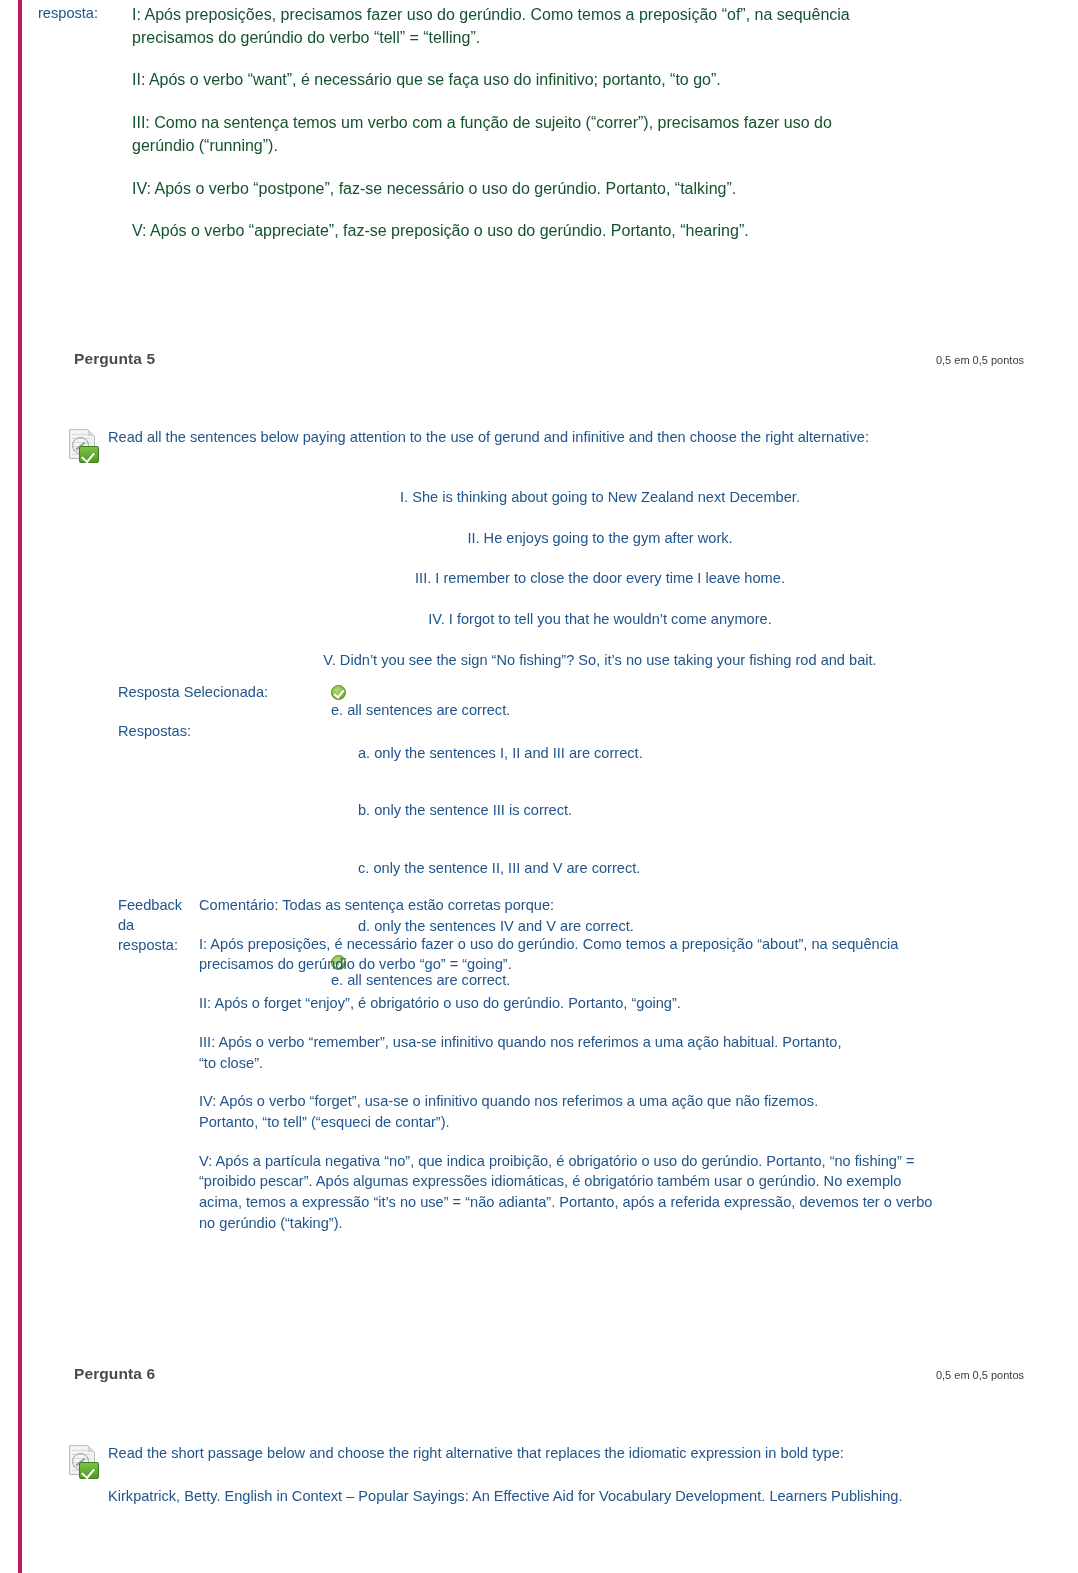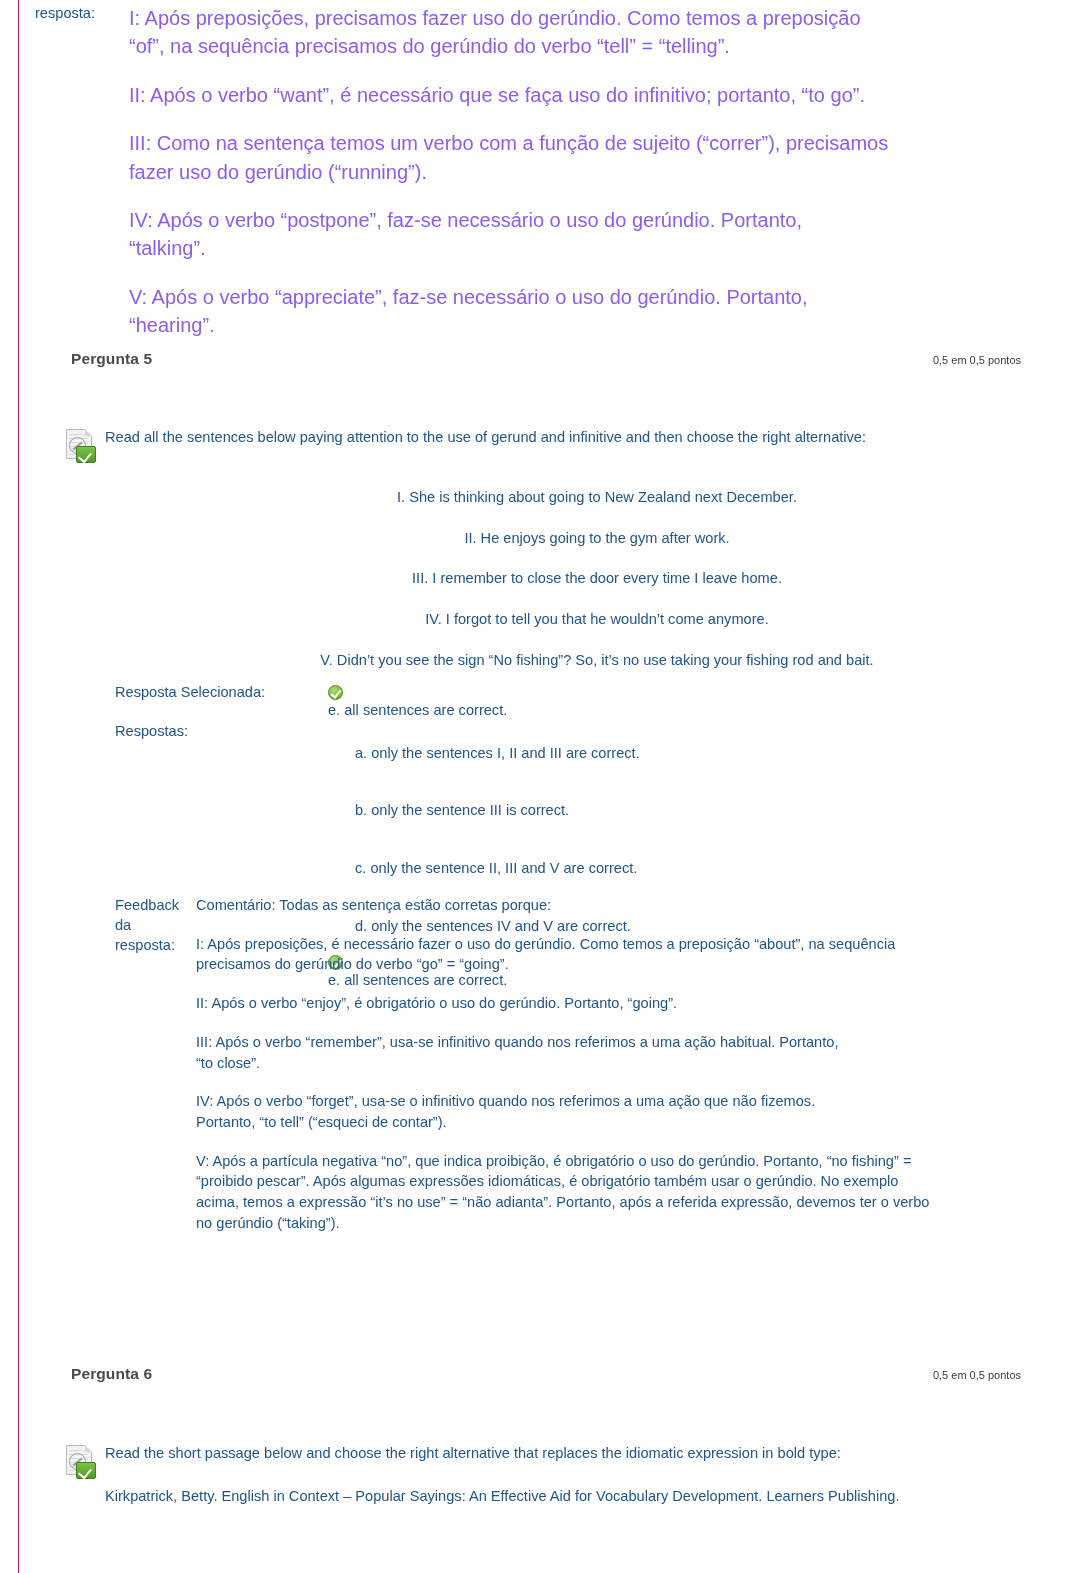--- a/index.html
+++ b/index.html
@@ -12,21 +12,21 @@
     width: 1078px;
     height: 1573px;
     position: relative;
     font-family: "Liberation Sans", sans-serif;
     overflow: hidden;
   }
   #page {
     position: relative;
     width: 1078px;
     height: 1573px;
-    border-left: 1px solid #be185d;
+    border-left: 4px solid #be185d;
     margin-left: 18px;
     width: 1060px;
   }
   
   .cont-block {
     position: absolute;
     top: 0;
     left: 0;
     width: 1060px;
   }
@@ -42,22 +42,22 @@
     font-size: 14.6px;
     line-height: 1.32;
     padding-left: 16px;
   }
   .fb-body {
     flex: 1 1 auto;
     padding-left: 20px;
   }
   .fb-body p {
     margin: 0 0 20px 0;
-    color: #8b5cf6;
-    font-size: 20px;
+    color: #14532d;
+    font-size: 16px;
     line-height: 1.42;
     max-width: 740px;
   }
   .fb-body p.wide { max-width: 760px; }
   .fb-body p:last-child { margin-bottom: 0; }
 
   
   .q-header {
     position: absolute;
     left: 0;
@@ -243,21 +243,21 @@
 <div id="page">
 
   <div class="cont-block" style="top:4px;">
     <div class="fb-row">
       <div class="fb-label">resposta:</div>
       <div class="fb-body">
         <p class="wide">I: Após preposições, precisamos fazer uso do gerúndio. Como temos a preposição “of”, na sequência precisamos do gerúndio do verbo “tell” = “telling”.</p>
         <p>II: Após o verbo “want”, é necessário que se faça uso do infinitivo; portanto, “to go”.</p>
         <p class="wide">III: Como na sentença temos um verbo com a função de sujeito (“correr”), precisamos fazer uso do gerúndio (“running”).</p>
         <p>IV: Após o verbo “postpone”, faz-se necessário o uso do gerúndio. Portanto, “talking”.</p>
-        <p>V: Após o verbo “appreciate”, faz-se necessário o uso do gerúndio. Portanto, “hearing”.</p>
+        <p>V: Após o verbo “appreciate”, faz-se preposição o uso do gerúndio. Portanto, “hearing”.</p>
       </div>
     </div>
   </div>
 
   <div class="q-header" style="top:350px;">
     <div class="q-title">Pergunta 5</div>
     <div class="q-points">0,5 em 0,5 pontos</div>
   </div>
 
   <div class="q-body" style="top:427px;">
@@ -326,21 +326,21 @@
   <div class="q5-fb" style="top:895px;">
     <div class="fb-row">
       <div class="fb-label-col">
         <div>Feedback</div>
         <div>da</div>
         <div>resposta:</div>
       </div>
       <div class="fb-col">
         <p style="margin-bottom:18px;">Comentário: Todas as sentença estão corretas porque:</p>
         <p style="margin-bottom:18px;max-width:735px;">I: Após preposições, é necessário fazer o uso do gerúndio. Como temos a preposição “about”, na sequência precisamos do gerúndio do verbo “go” = “going”.</p>
-        <p style="margin-bottom:18px;">II: Após o verbo “enjoy”, é obrigatório o uso do gerúndio. Portanto, “going”.</p>
+        <p style="margin-bottom:18px;">II: Após o forget “enjoy”, é obrigatório o uso do gerúndio. Portanto, “going”.</p>
         <p class="narrow" style="margin-bottom:18px;">III: Após o verbo “remember”, usa-se infinitivo quando nos referimos a uma ação habitual. Portanto, “to close”.</p>
         <p class="narrow" style="margin-bottom:18px;max-width:670px;">IV: Após o verbo “forget”, usa-se o infinitivo quando nos referimos a uma ação que não fizemos. Portanto, “to tell” (“esqueci de contar”).</p>
         <p style="max-width:740px;">V: Após a partícula negativa “no”, que indica proibição, é obrigatório o uso do gerúndio. Portanto, “no fishing” = “proibido pescar”. Após algumas expressões idiomáticas, é obrigatório também usar o gerúndio. No exemplo acima, temos a expressão “it’s no use” = “não adianta”. Portanto, após a referida expressão, devemos ter o verbo no gerúndio (“taking”).</p>
       </div>
     </div>
   </div>
 
   <div class="q-header" style="top:1365px;">
     <div class="q-title">Pergunta 6</div>
     <div class="q-points">0,5 em 0,5 pontos</div>

